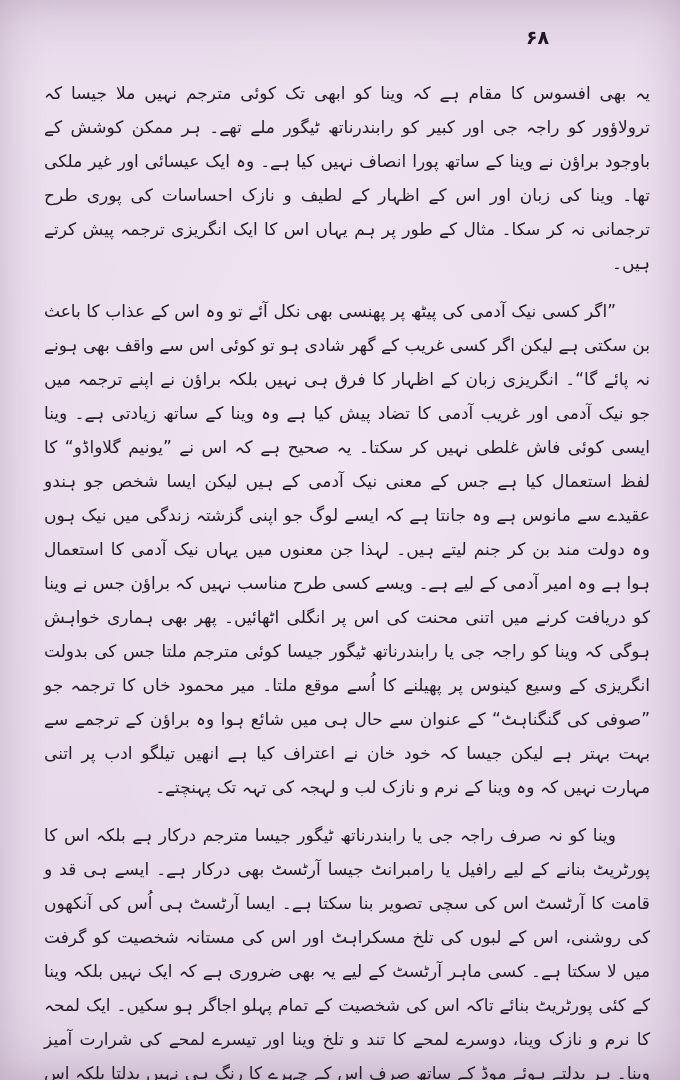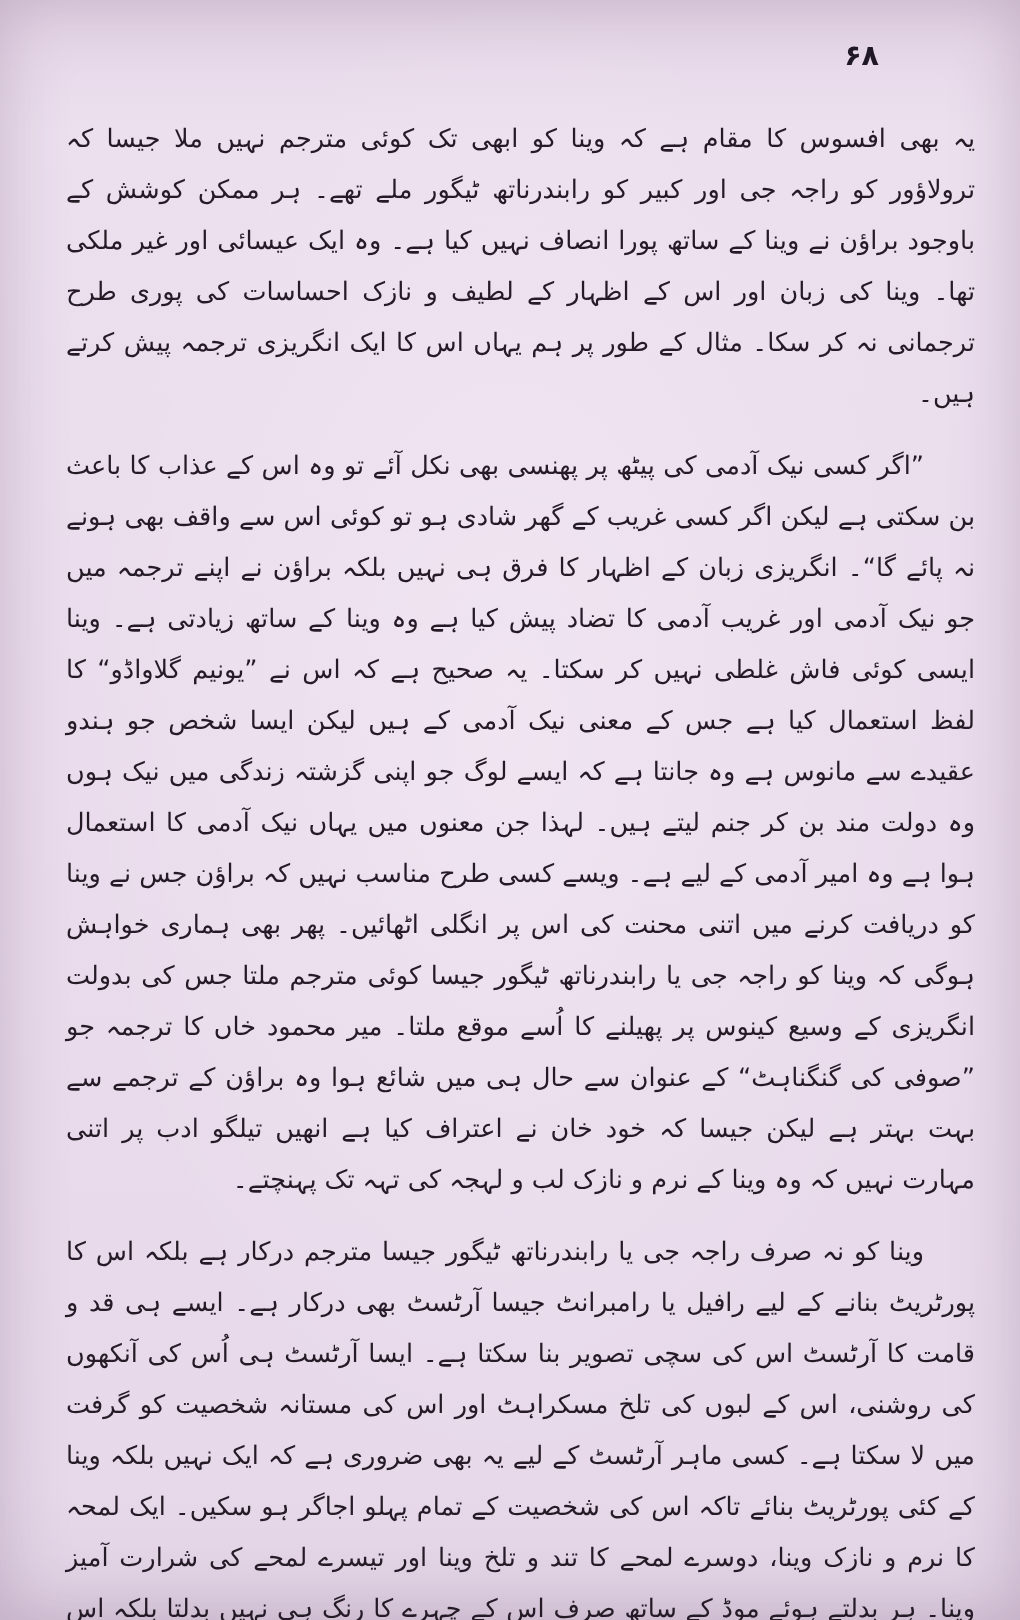--- a/index.html
+++ b/index.html
@@ -31,21 +31,21 @@
   .running-title {
     flex: 1;
     text-align: center;
     font-size: 15px;
     font-weight: bold;
     letter-spacing: 0.5px;
     color: #2a2030;
   }
   .page-number {
     width: 60px;
-    text-align: right;
+    text-align: left;
     font-size: 19px;
     font-weight: bold;
     color: #201826;
   }
   .page-body {
     padding: 28px 30px 0 44px;
     text-align: justify;
     font-size: 17px;
     line-height: 34px;
   }

